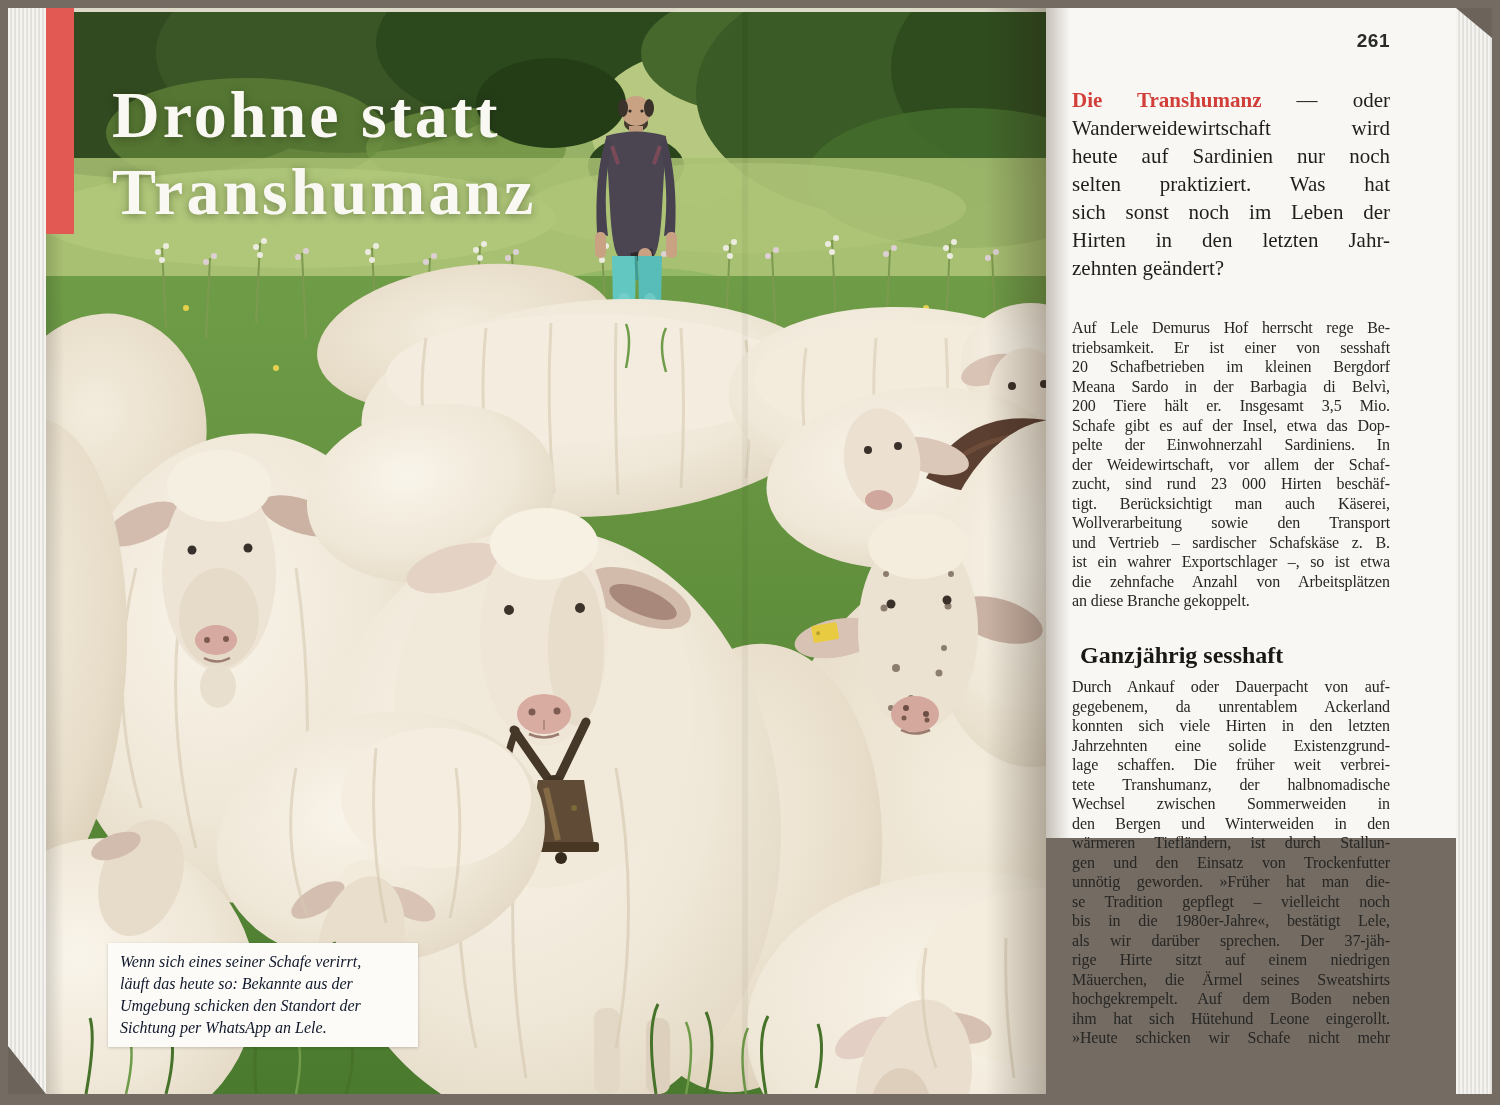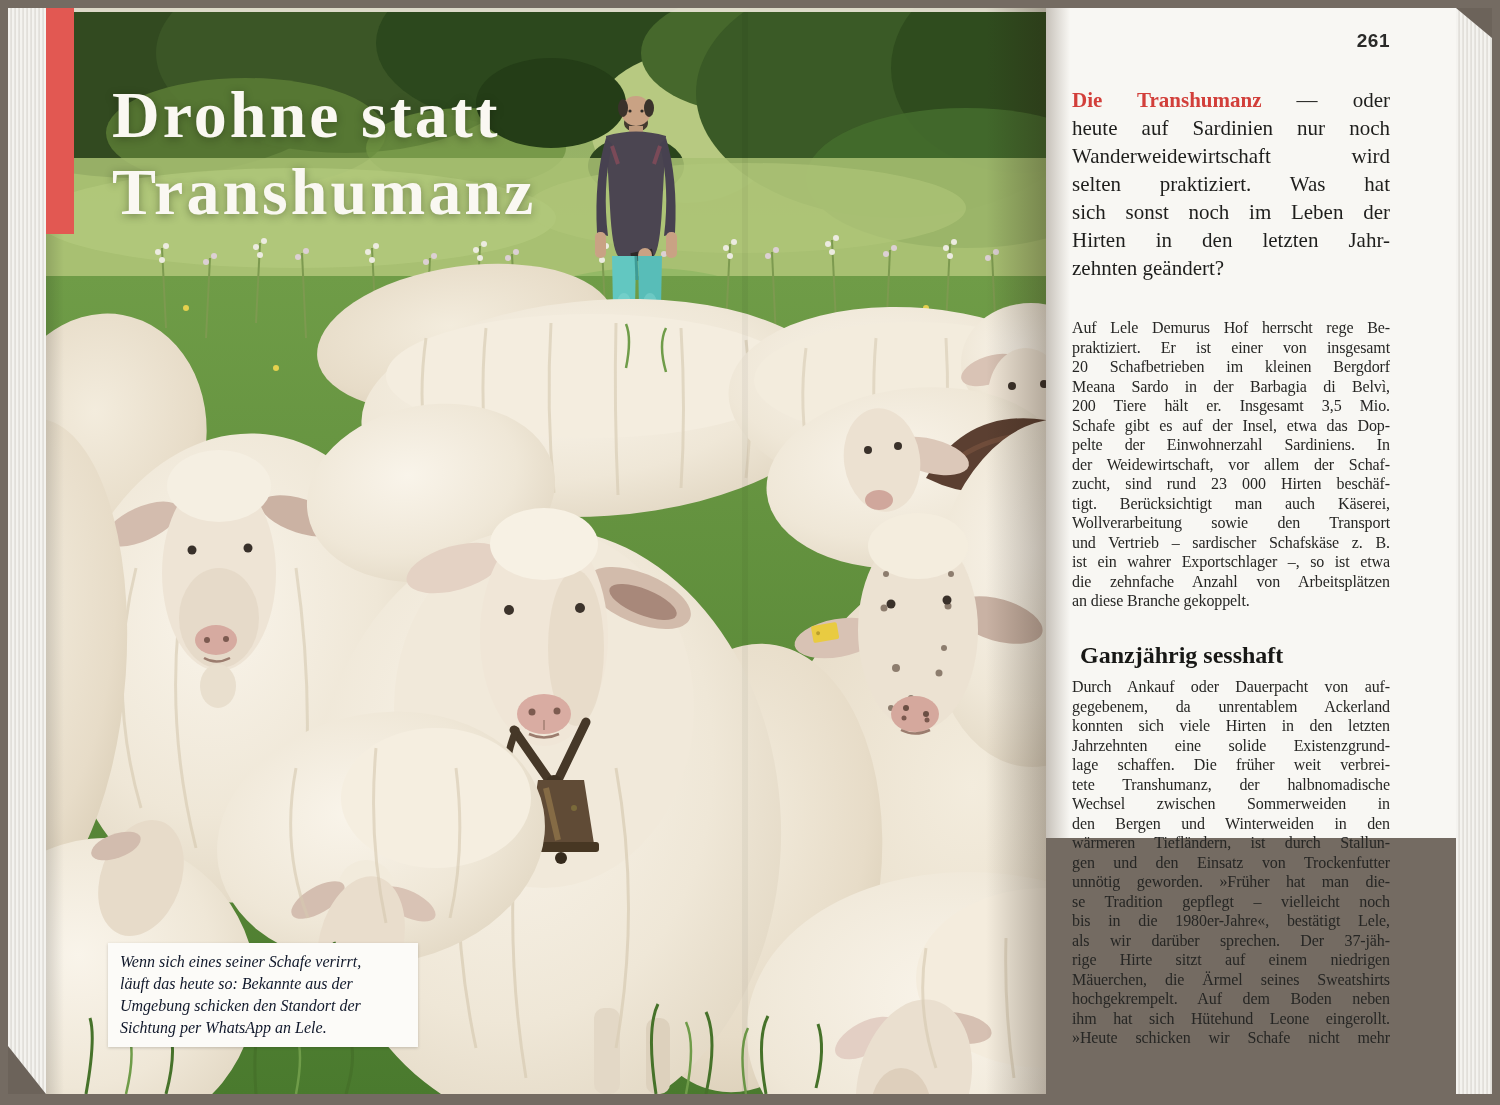--- a/index.html
+++ b/index.html
@@ -481,32 +481,32 @@
       <div>Sichtung per WhatsApp an Lele.</div>
     </div>
 </div>
 
 <div class="right-page">
   <div class="col page-number">261</div>
 
   <div class="col intro">
     <div class="first"><span class="lead-red">Die Transhumanz</span><span> — oder</span></div>
     <div class="jlines">
+        <div>Wanderweidewirtschaft wird</div>
         <div>heute auf Sardinien nur noch</div>
-        <div>Wanderweidewirtschaft wird</div>
         <div>selten praktiziert. Was hat</div>
         <div>sich sonst noch im Leben der</div>
         <div>Hirten in den letzten Jahr-</div>
         <div>zehnten geändert?</div>
       </div>
   </div>
 
   <div class="col para para1 jlines">
       <div>Auf Lele Demurus Hof herrscht rege Be-</div>
-      <div>praktiziert. Er ist einer von insgesamt</div>
+      <div>triebsamkeit. Er ist einer von sesshaft</div>
       <div>20 Schafbetrieben im kleinen Bergdorf</div>
       <div>Meana Sardo in der Barbagia di Belvì,</div>
       <div>200 Tiere hält er. Insgesamt 3,5 Mio.</div>
       <div>Schafe gibt es auf der Insel, etwa das Dop-</div>
       <div>pelte der Einwohnerzahl Sardiniens. In</div>
       <div>der Weidewirtschaft, vor allem der Schaf-</div>
       <div>zucht, sind rund 23 000 Hirten beschäf-</div>
       <div>tigt. Berücksichtigt man auch Käserei,</div>
       <div>Wollverarbeitung sowie den Transport</div>
       <div>und Vertrieb – sardischer Schafskäse z. B.</div>

